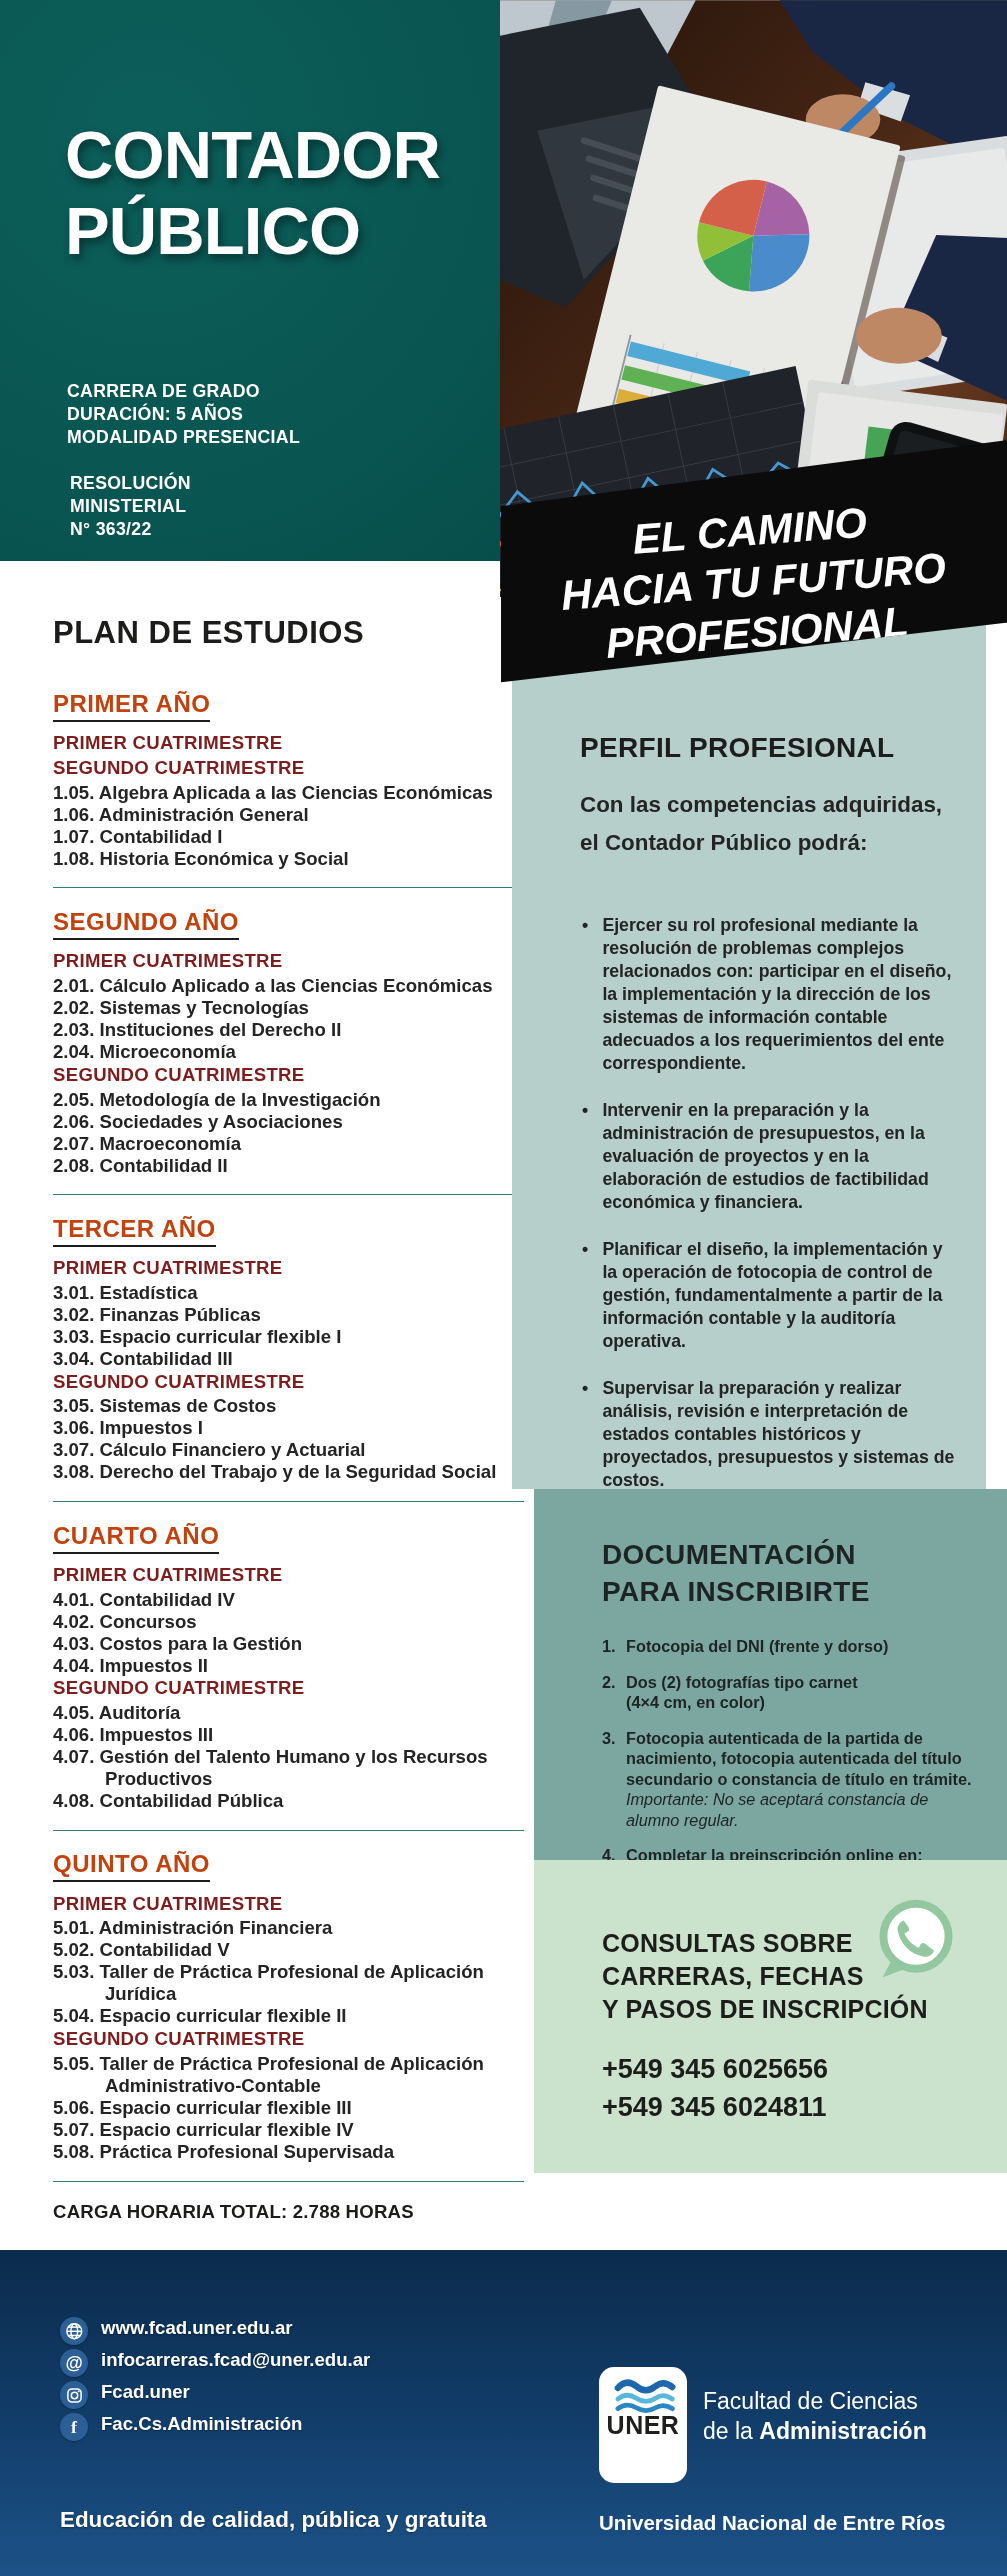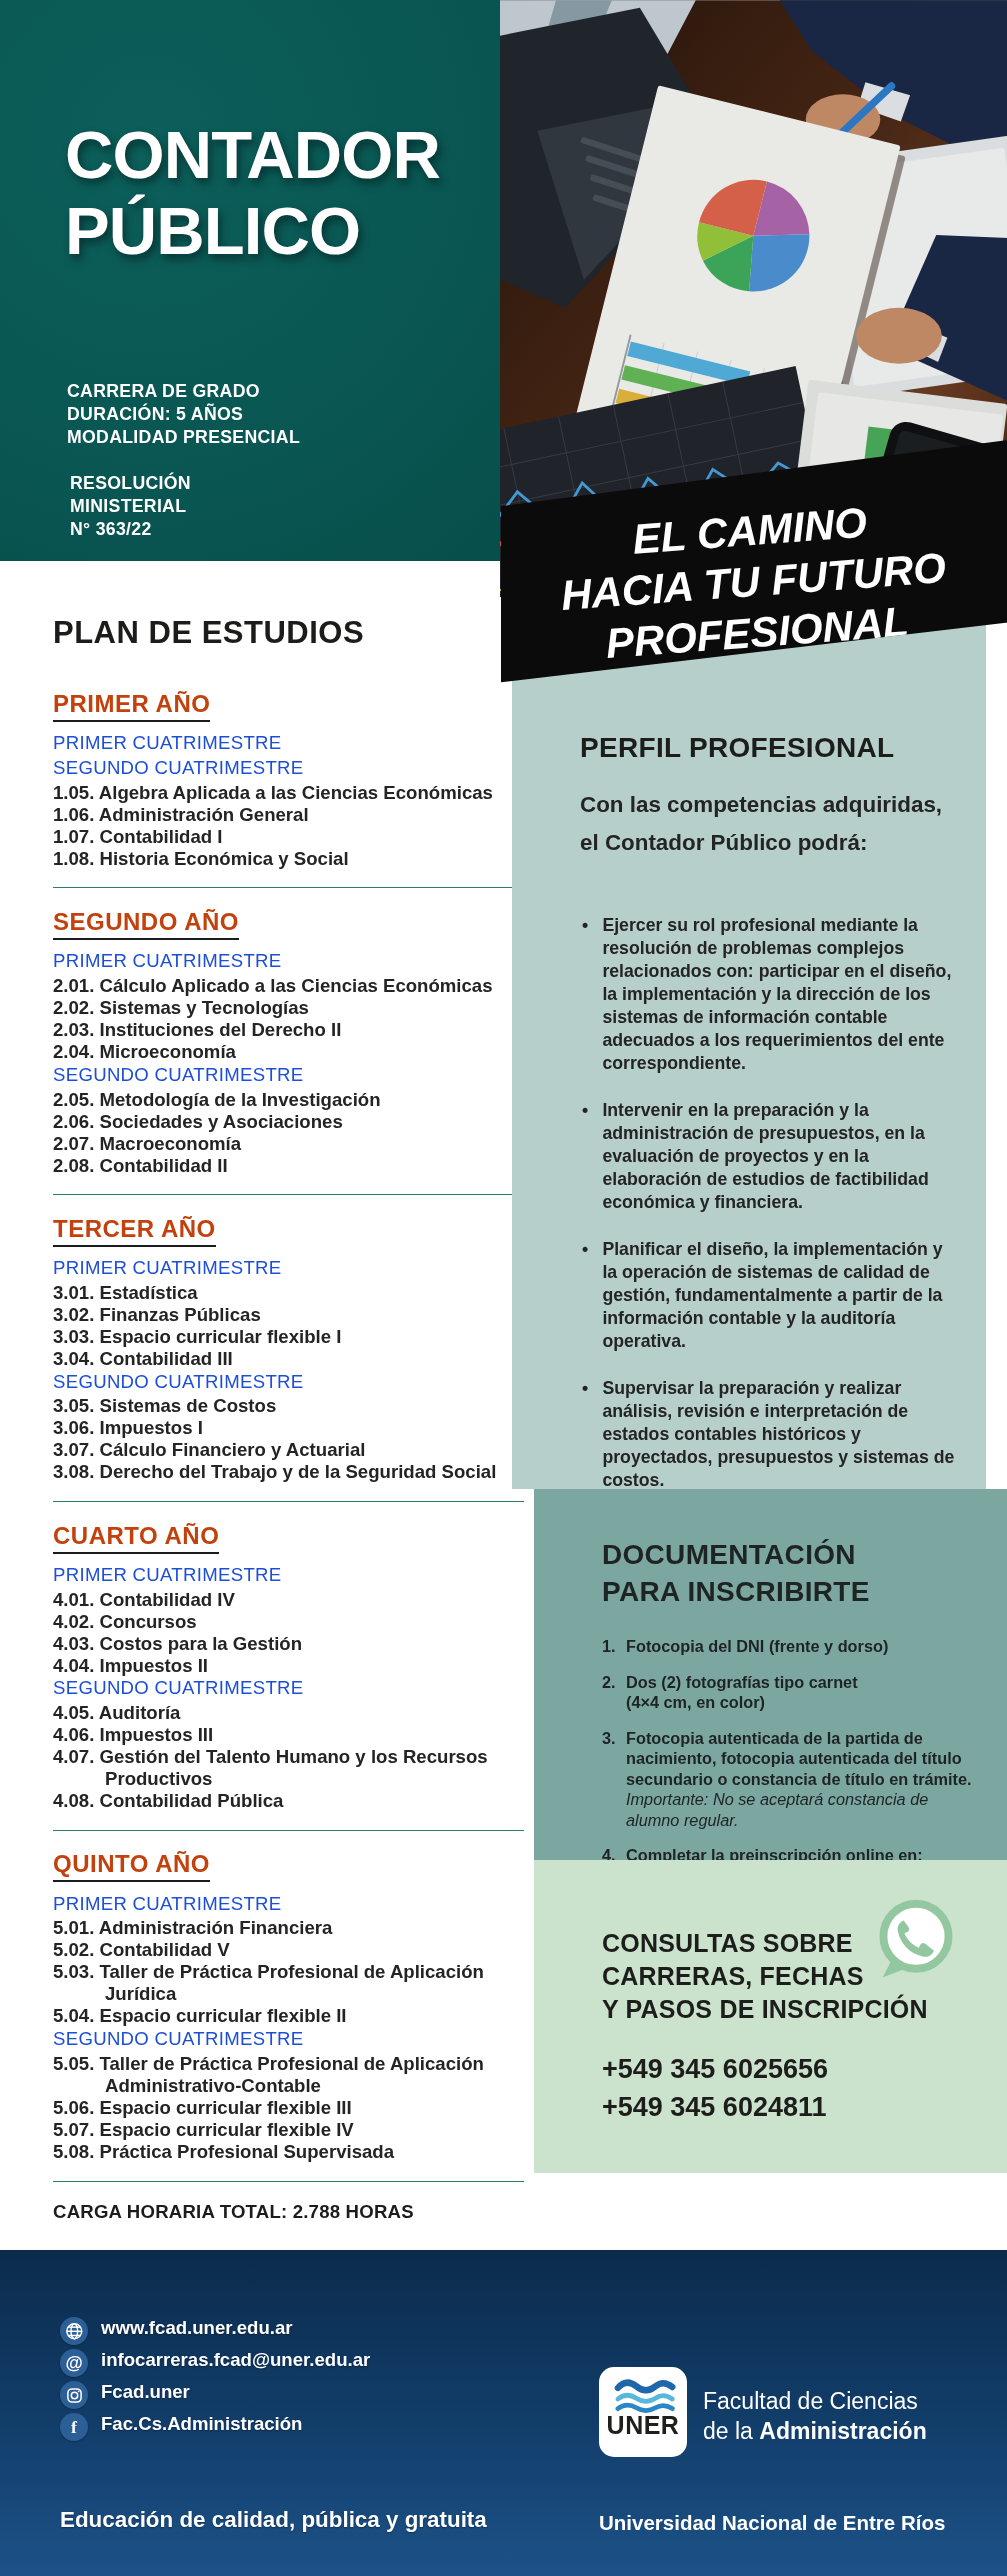--- a/index.html
+++ b/index.html
@@ -24,21 +24,21 @@
   .banner{position:absolute;left:501px;top:429px;width:507px;height:270px;background:#0b0b0b;z-index:3;
     clip-path:polygon(0 28.6%,100% 4.1%,100% 71.7%,0 93.8%)}
   .banner-text{transform:rotate(-4.2deg);margin:76px 0 0 26px;width:453px;text-align:center;color:#ffffff;
     font-size:42px;line-height:51px;font-weight:800;font-style:italic}
 
   
   .plan{position:absolute;left:53px;top:615px;width:471px;z-index:2;color:#242424}
   .plan-title{font-size:31px;font-weight:800;letter-spacing:0.5px;color:#1c1c1a;margin:0 0 39px}
   .year-name{display:inline-block;font-size:24px;font-weight:800;color:#c2410c;letter-spacing:0.5px;
     border-bottom:2.8px solid #1c1c1a;padding-bottom:1.9px;margin:0 0 9.3px}
-  .sem-label{font-size:18.6px;font-weight:400;color:#1d4ed8;letter-spacing:0.3px;margin:0.9px 0 2.8px}
+  .sem-label{font-size:18.6px;font-weight:700;color:#7f1d1d;letter-spacing:0.3px;margin:0.9px 0 2.8px}
   .course-list{list-style:none;margin:0;padding:0}
   .course{font-size:18.6px;font-weight:700;line-height:22px;padding-left:52px;text-indent:-52px}
   .year-divider{border:none;border-top:1.9px solid #2f7c76;margin:17.7px 0 19.6px;width:100%}
   .carga{font-size:18.6px;font-weight:700;color:#1c1c1a;margin-top:1.9px;letter-spacing:0.2px}
 
   
   .perfil-section{position:absolute;left:512px;top:597px;width:474px;height:892px;background:#b6cfcb;z-index:2}
   .perfil-inner{padding:135px 26px 0 68px;color:#242424}
   .perfil-title{font-size:28px;font-weight:800;color:#1d1d1b;margin:0 0 22.4px;letter-spacing:0.3px}
   .perfil-intro{font-size:22.4px;font-weight:700;line-height:38px;white-space:pre-line;margin:0 0 52px}
@@ -70,21 +70,21 @@
   .contacts{position:absolute;left:60px;top:67px}
   .contact-row{display:flex;align-items:flex-start;height:32px}
   .icon-circle{width:28px;height:28px;border-radius:50%;background:#2d5f97;flex:0 0 28px;
     display:flex;align-items:center;justify-content:center;color:#fff;margin-right:13px;
     box-shadow:0 0.9px 1.9px rgba(0,0,0,.3)}
   .icon-circle svg{display:block}
   .contact-text{color:#fff;font-size:18.6px;font-weight:700;text-shadow:0 0.9px 1.9px rgba(0,0,0,.35)}
   .contact-rest{font-weight:400}
   .tagline{position:absolute;left:60px;top:257px;color:#fff;font-size:22.4px;font-weight:700;
     text-shadow:0 0.9px 1.9px rgba(0,0,0,.35)}
-  .uner-logo{position:absolute;left:599px;top:117px;width:88px;height:90px;background:#fff;border-radius:15px;
+  .uner-logo{position:absolute;left:599px;top:117px;width:88px;height:116px;background:#fff;border-radius:15px;
     display:flex;flex-direction:column;align-items:center;justify-content:flex-start}
   .uner-logo .uner-word{font-size:25px;font-weight:800;color:#1f1f1d;letter-spacing:0.5px;margin-top:-3.7px}
   .faculty{position:absolute;left:703px;top:136px;color:#fff;font-size:23px;line-height:30px;font-weight:400}
   .faculty b{font-weight:700}
   .university{position:absolute;left:599px;top:261px;color:#fff;font-size:20.5px;font-weight:700}
 </style>
 </head>
 <body>
 
 <div class="teal-header">
@@ -415,21 +415,21 @@
   <div class="perfil-inner">
     <h2 class="perfil-title">PERFIL PROFESIONAL</h2>
     <div class="perfil-intro">Con las competencias adquiridas,
 el Contador Público podrá:</div>
     <ul class="perfil-list">
 
         <li>Ejercer su rol profesional mediante la resolución de problemas complejos relacionados con: participar en el diseño, la implementación y la dirección de los sistemas de información contable adecuados a los requerimientos del ente correspondiente.</li>
 
         <li>Intervenir en la preparación y la administración de presupuestos, en la evaluación de proyectos y en la elaboración de estudios de factibilidad económica y financiera.</li>
 
-        <li>Planificar el diseño, la implementación y la operación de sistemas de calidad de gestión, fundamentalmente a partir de la información contable y la auditoría operativa.</li>
+        <li>Planificar el diseño, la implementación y la operación de fotocopia de control de gestión, fundamentalmente a partir de la información contable y la auditoría operativa.</li>
 
         <li>Supervisar la preparación y realizar análisis, revisión e interpretación de estados contables históricos y proyectados, presupuestos y sistemas de costos.</li>
       </ul>
   </div>
 </div>
 
 <div class="doc-section">
   <div class="doc-inner">
     <h2 class="doc-title">
       <div>DOCUMENTACIÓN</div>

